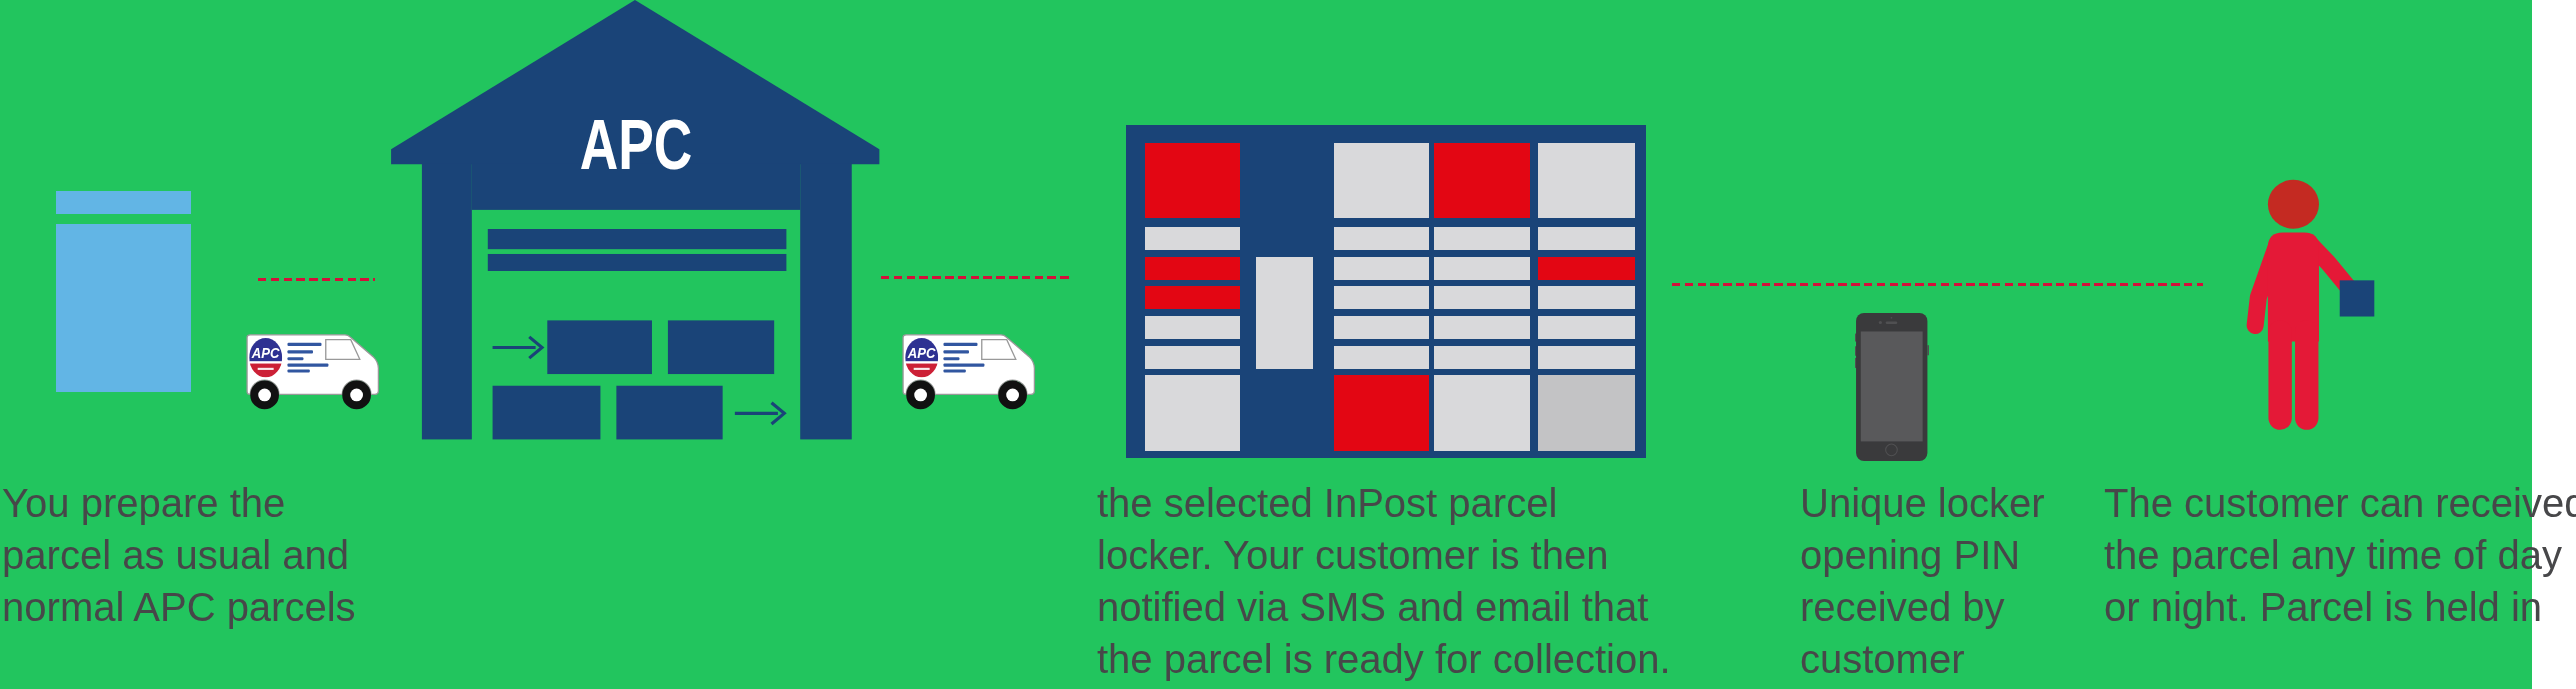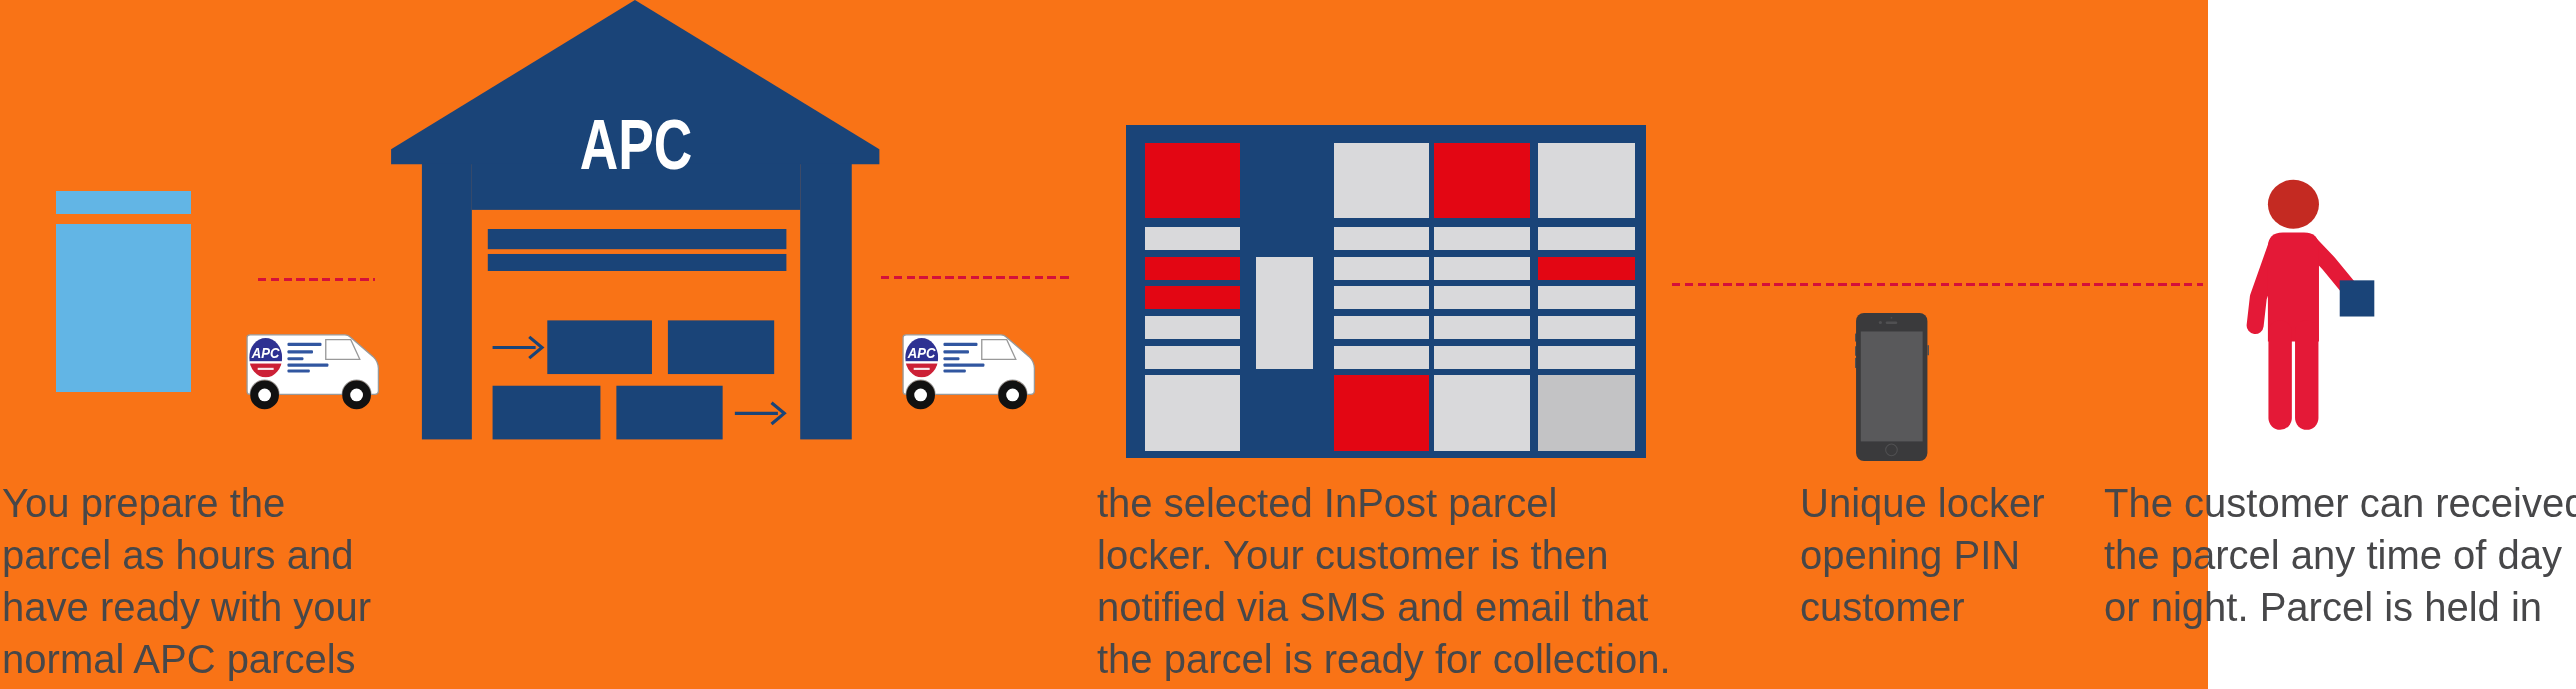--- a/index.html
+++ b/index.html
@@ -1,20 +1,20 @@
 <!DOCTYPE html>
 <html style="--navy: #1a4478; --red-cell: #e30613; --cell-gray: #d9d9db; --cell-dark-gray: #c3c3c5; --dash-red: #d4103a; --person-body: #e41937; --person-head: #c42a22; --parcel-blue: #62b5e5; --van-outline: #999999; --wheel-black: #111111; --logo-navy: #2e3192; --logo-red: #cc2036; --van-text-blue: #3156a0; --phone-body: #3a3a3c; --phone-screen: #59595b; --phone-detail: #505052; --text-gray: #474749;font-size:8.5px"><head>
 <meta charset="utf-8">
 <style>
   html,body{margin:0;padding:0;}
   body{
     width:2576px;height:690px;background:#ffffff;overflow:hidden;
     font-family:"Liberation Sans","DejaVu Sans",sans-serif;
   }
-  .stage{position:relative;width:2208px;height:690px;background:#f97316;}
+  .stage{position:relative;width:2532px;height:690px;background:#22c55e;}
   .abs{position:absolute;}
 
   
   .parcel{left:56px;top:191px;width:135px;height:201px;}
   .parcel .lid{position:absolute;left:0;top:0;width:135px;height:23px;background:var(--parcel-blue);}
   .parcel .box{position:absolute;left:0;top:33px;width:135px;height:168px;background:var(--parcel-blue);}
 
   
   .dash{height:3.2px;background:repeating-linear-gradient(to right,var(--dash-red) 0 8.5px,transparent 8.5px 12.8px);}
   .dash1{left:258px;top:278px;width:117px;}
@@ -159,33 +159,33 @@
     <path d="M54,313 L54,136 Q54,108 82,108 L122,108 Q150,108 150,136 L150,313 Z" fill="var(--person-body)"></path>
     <g stroke="var(--person-body)" stroke-width="44" stroke-linecap="round" fill="none">
       <path d="M77,295 L77,457"></path>
       <path d="M127,295 L127,457"></path>
     </g>
     <rect x="189" y="198" width="65" height="68" fill="var(--navy)"></rect>
   </svg>
 
   <div class="abs caption" style="left:2.1px">
     <div>You prepare the</div>
-    <div>parcel as hours and</div>
-    <div>have ready with your</div>
+    <div>parcel as usual and</div>
     <div>normal APC parcels</div>
   </div>
   <div class="abs caption" style="left:1097px">
     <div>the selected InPost parcel</div>
     <div>locker. Your customer is then</div>
     <div class="bold">notified via SMS and email that</div>
     <div>the parcel is ready for collection.</div>
   </div>
   <div class="abs caption" style="left:1800px">
     <div>Unique locker</div>
     <div>opening PIN</div>
+    <div>received by</div>
     <div>customer</div>
   </div>
   <div class="abs caption" style="left:2104px">
     <div>The customer can received</div>
     <div>the parcel any time of day</div>
     <div>or night. Parcel is held in</div>
   </div>
 
 </div>
 

